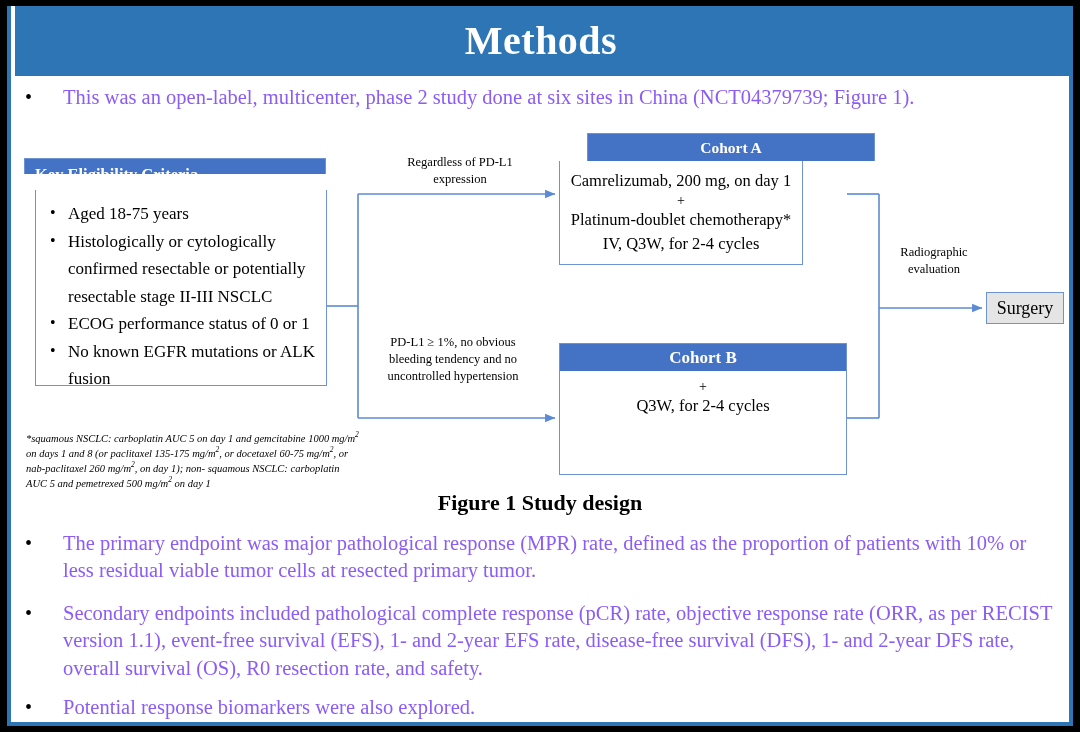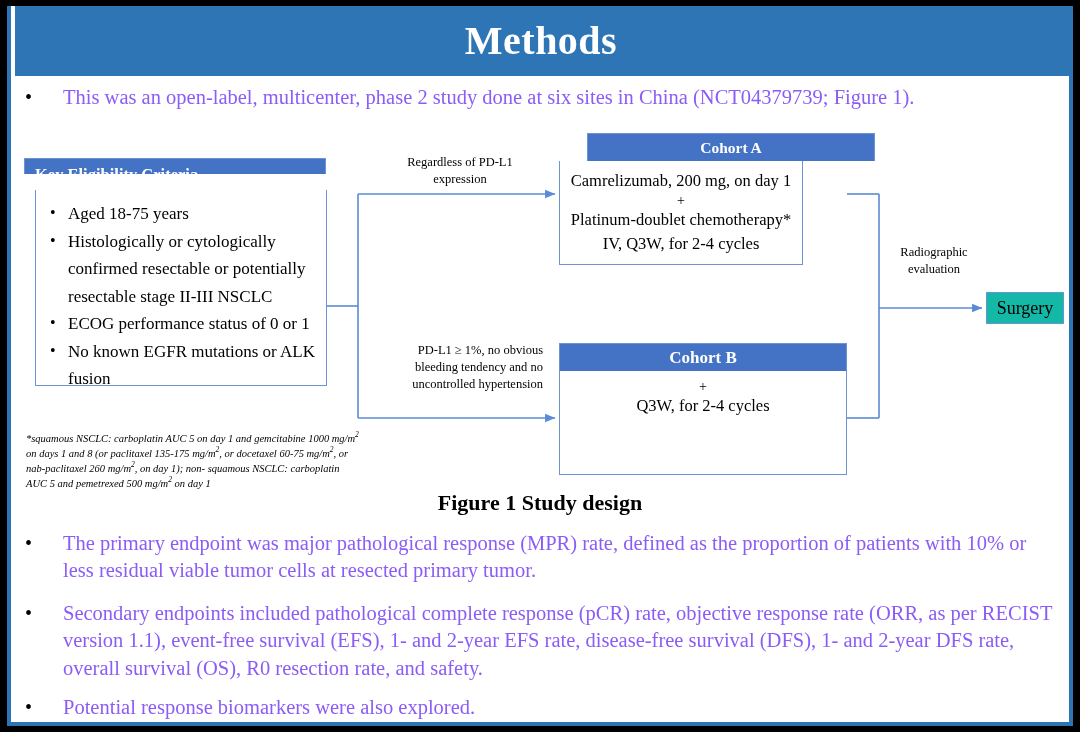--- a/index.html
+++ b/index.html
@@ -94,31 +94,31 @@
   .cline{
     display:block;text-align:center;color:#000;
     font-size:16.5px;line-height:1.44;
   }
   .cline.plus{font-size:14px;line-height:1.1;}
   .cbody-pad{padding-top:8px;}
 
   
   #surg{
     position:absolute;left:975px;top:174px;width:78px;height:32px;
-    box-sizing:border-box;border:1.5px solid #6E93D2;background:#14b8a6;
+    box-sizing:border-box;border:1.5px solid #6E93D2;background:#e5e5e5;
     text-align:center;line-height:30px;font-size:18px;color:#000;
   }
 
   
   .conlbl{
     position:absolute;text-align:center;color:#000;
     font-size:12.5px;line-height:1.35;
   }
   #lbl-a{left:374px;top:36px;width:150px;}
-  #lbl-b{left:352px;top:224px;width:180px;text-align:right;}
+  #lbl-b{left:352px;top:216px;width:180px;}
   #lbl-rad{left:873px;top:126px;width:100px;}
 
   
   #wires{position:absolute;left:0;top:0;width:1058px;height:400px;}
 
   
   #caption{
     position:absolute;left:0;top:484px;width:1058px;
     text-align:center;font-size:22px;font-weight:bold;color:#000;
   }

